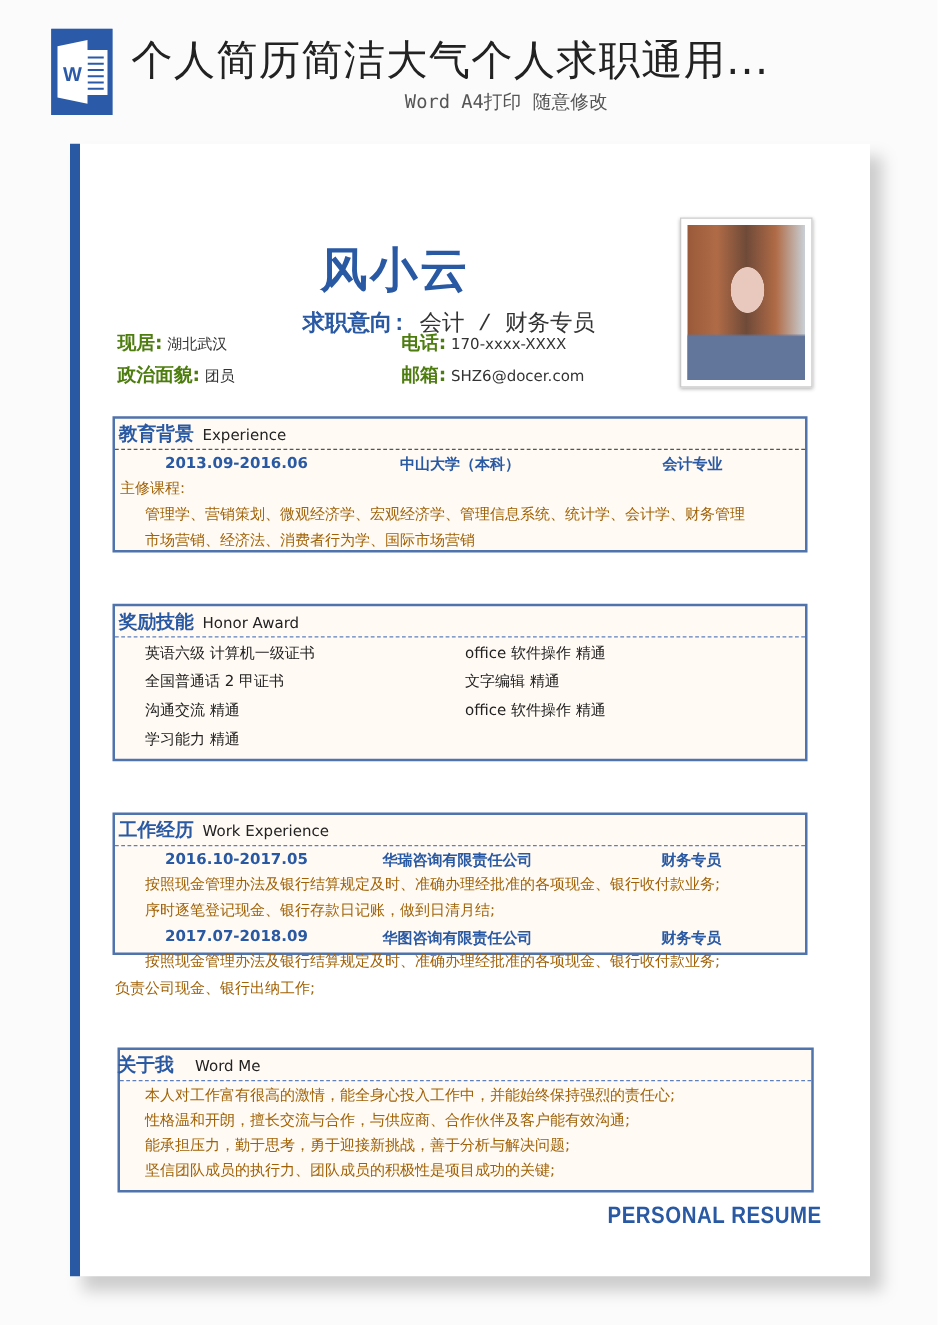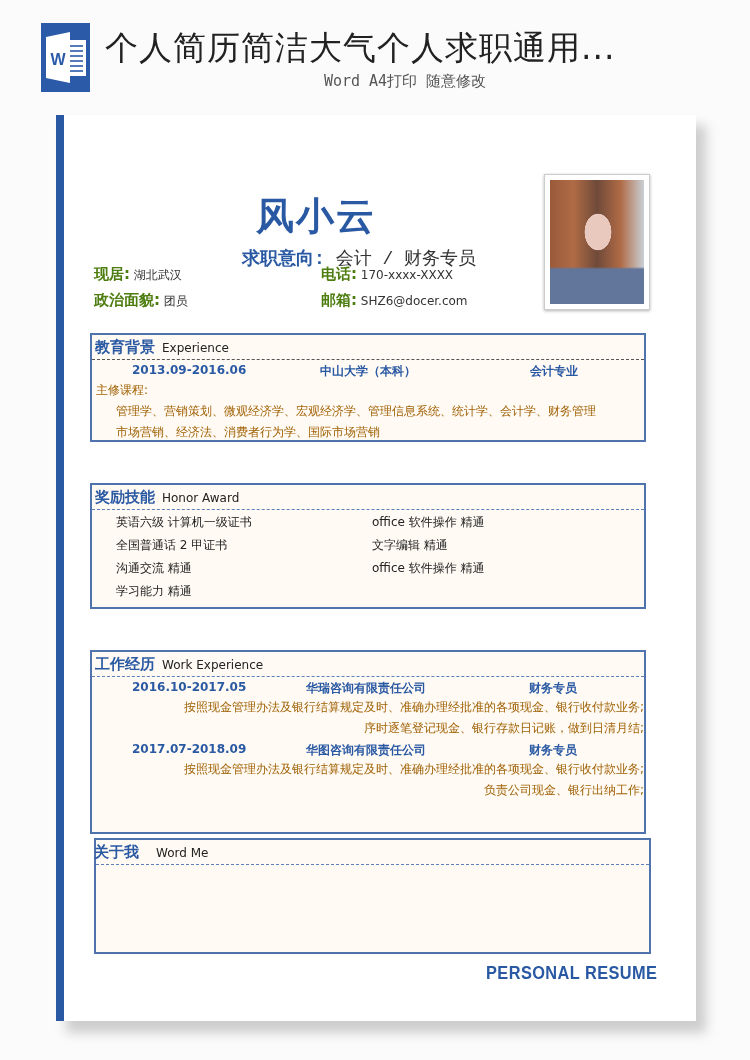--- a/index.html
+++ b/index.html
@@ -163,21 +163,21 @@
       <div class="cell" style="left:24px;top:4px;">英语六级  计算机一级证书</div>
       <div class="cell" style="left:24px;top:27px;">全国普通话 2 甲证书</div>
       <div class="cell" style="left:24px;top:50px;">沟通交流    精通</div>
       <div class="cell" style="left:24px;top:73px;">学习能力    精通</div>
       <div class="cell" style="left:280px;top:4px;">office 软件操作    精通</div>
       <div class="cell" style="left:280px;top:27px;">文字编辑    精通</div>
       <div class="cell" style="left:280px;top:50px;">office 软件操作    精通</div>
     </div>
   </div>
 
-  <div class="section" style="left:34px;top:535px;width:556px;height:184px;text-align:right;">
+  <div class="section" style="left:34px;top:535px;width:556px;height:114px;">
     <div class="sec-head blue-dash">
       <span class="sec-cn">工作经历</span>
       <span class="sec-en" style="left:70px;">Work Experience</span>
     </div>
     <div class="row3">
       <span style="left:40px;">2016.10-2017.05</span>
       <span style="left:214px;">华瑞咨询有限责任公司</span>
       <span style="left:437px;">财务专员</span>
     </div>
     <div class="line" style="padding-left:24px;">按照现金管理办法及银行结算规定及时、准确办理经批准的各项现金、银行收付款业务;</div>
@@ -189,16 +189,22 @@
     </div>
     <div class="line" style="padding-left:24px;">按照现金管理办法及银行结算规定及时、准确办理经批准的各项现金、银行收付款业务;</div>
     <div class="line" style="">负责公司现金、银行出纳工作;</div>
   </div>
 
   <div class="section" style="left:38px;top:723px;width:557px;height:116px;">
     <div class="sec-head blue-dash">
       <span class="sec-cn" style="left:-2px;">关于我</span>
       <span class="sec-en" style="left:60px;">Word Me</span>
     </div>
+    <div style="padding-top:1px;">
+      <div class="line" style="padding-left:20px;height:20px;line-height:20px;">本人对工作富有很高的激情，能全身心投入工作中，并能始终保持强烈的责任心;</div>
+      <div class="line" style="padding-left:20px;height:20px;line-height:20px;">性格温和开朗，擅长交流与合作，与供应商、合作伙伴及客户能有效沟通;</div>
+      <div class="line" style="padding-left:20px;height:20px;line-height:20px;">能承担压力，勤于思考，勇于迎接新挑战，善于分析与解决问题;</div>
+      <div class="line" style="padding-left:20px;height:20px;line-height:20px;">坚信团队成员的执行力、团队成员的积极性是项目成功的关键;</div>
+    </div>
   </div>
 
   <div class="footer-en">PERSONAL RESUME</div>
 </div>
 
 </body></html>

